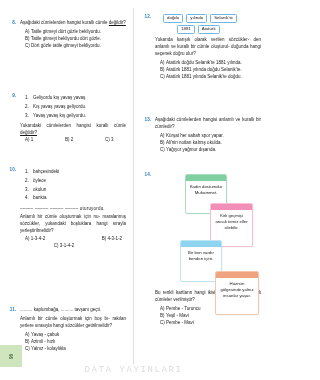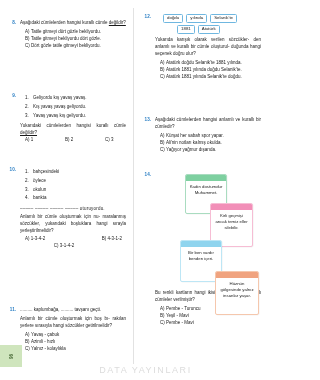--- a/index.html
+++ b/index.html
@@ -118,23 +118,23 @@
     width: 22px; height: 22px;
     background: #cfe5bd;
   }
   .pagetab span {
     display:block; font-size: 4.6px; color:#4a6b38; font-weight:bold;
     transform: rotate(-90deg);
     margin-top: 9px; text-align:center;
   }
 
   .watermark {
-    position: absolute; left: 12px; top: 365px; width: 267px;
+    position: absolute; left: 0; top: 365px; width: 267px;
     text-align: center;
-    font-family: Liberation Sans, sans-serif;
+    font-family: Liberation Mono, monospace;
     font-size: 9px; letter-spacing: 1.6px;
     color: #dcdcdc;
   }
 </style>
 </head>
 <body>
 
 <div class="page">
 
   <div class="divider"></div>

